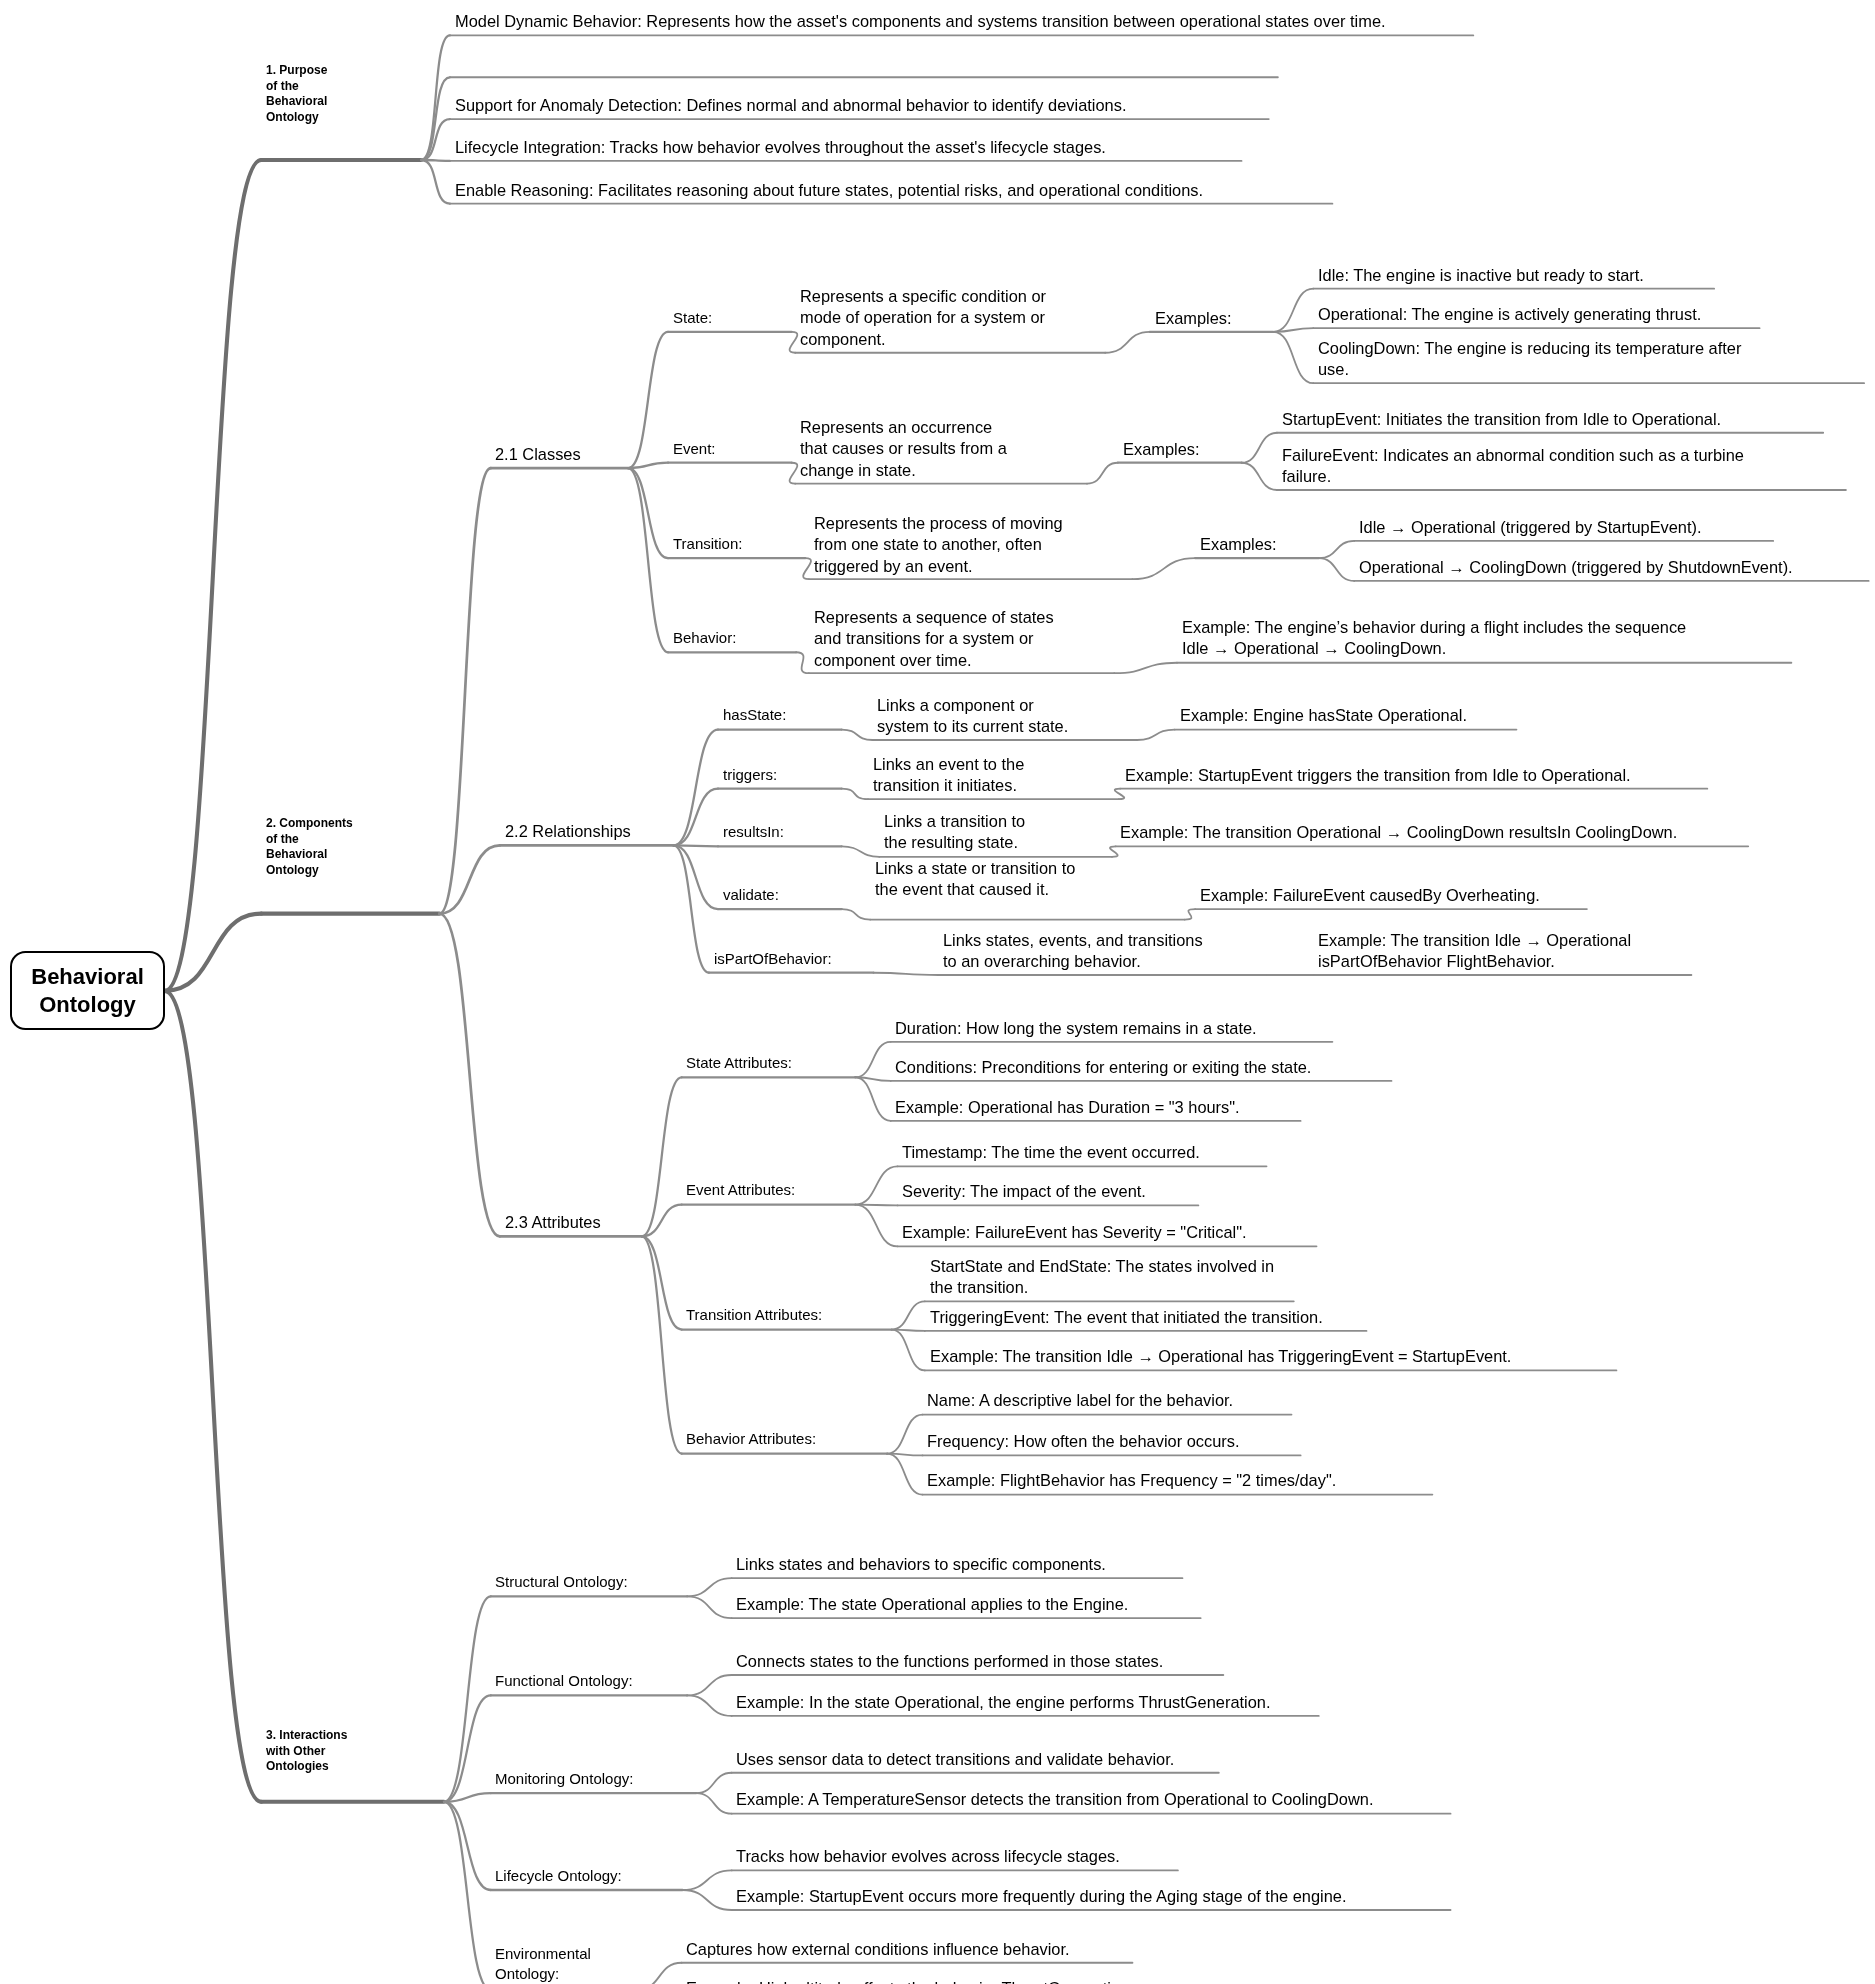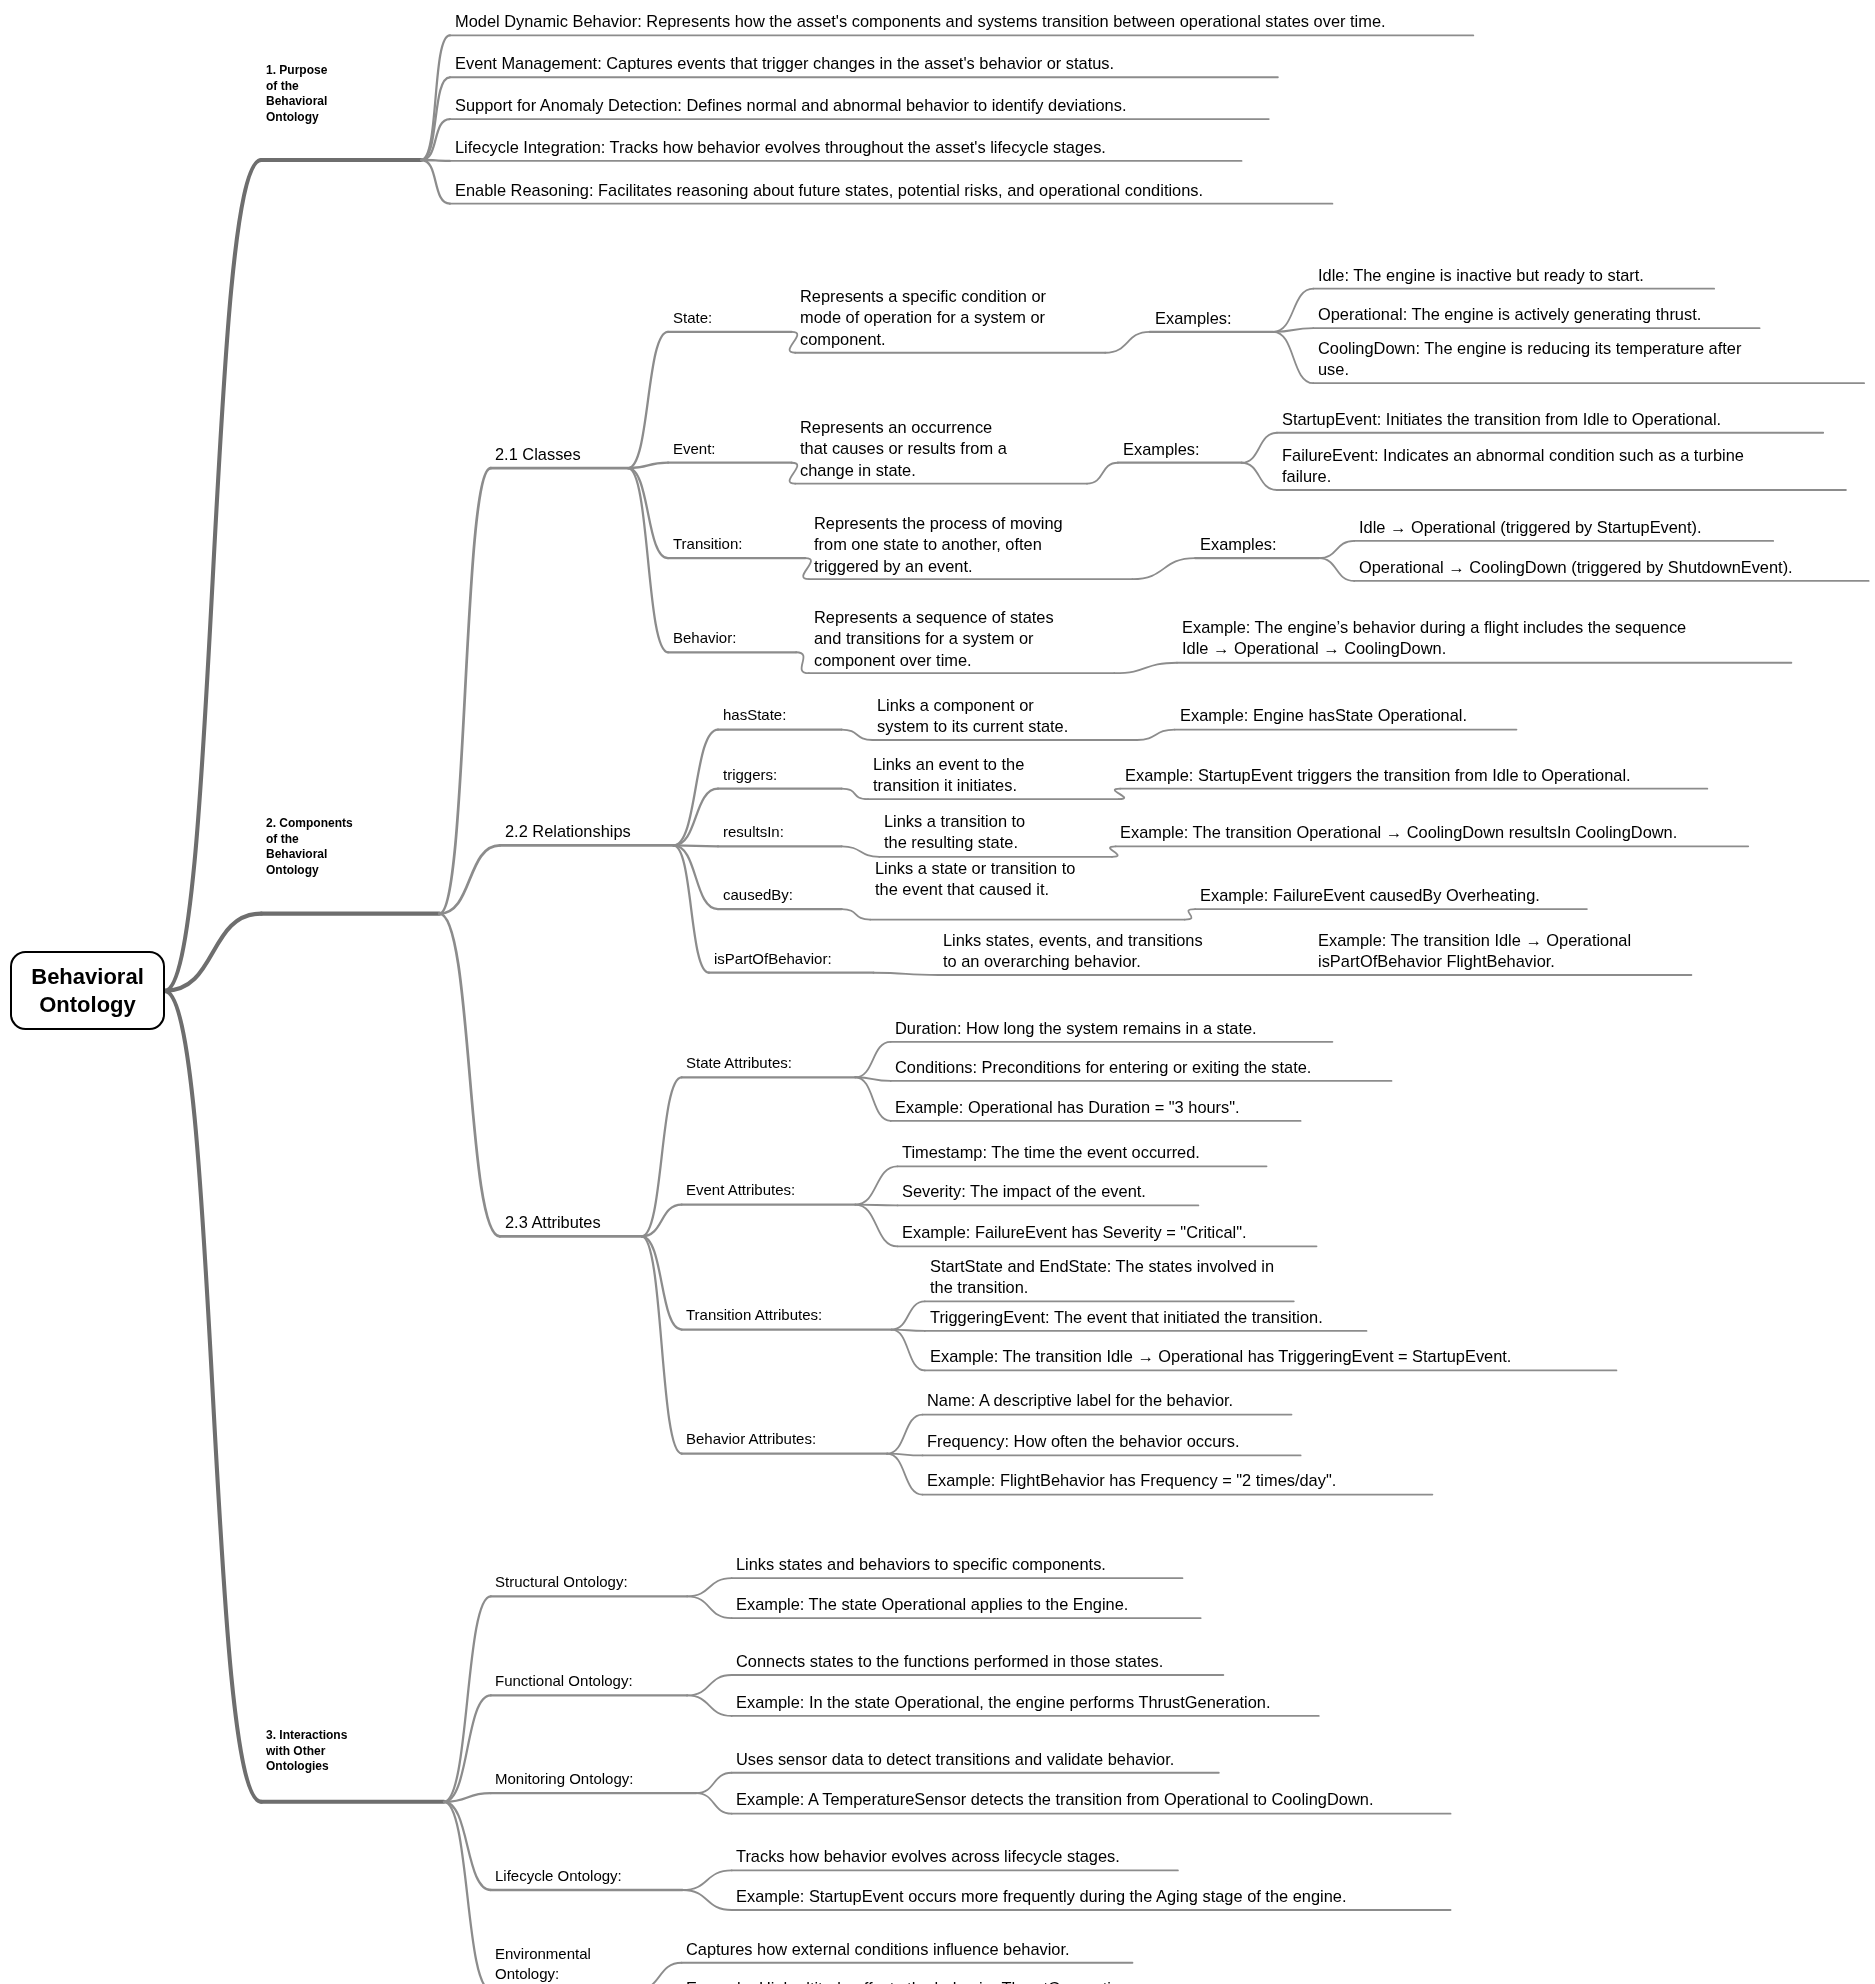--- a/index.html
+++ b/index.html
@@ -194,21 +194,20 @@
 Ontology</div>
   <div class="node lvl1" style="left: 266px; width: 168px; top: 816px;">2. Components
 of the
 Behavioral
 Ontology</div>
   <div class="node lvl1" style="left: 266px; width: 173px; top: 1728px;">3. Interactions
 with Other
 Ontologies</div>
 
   <div class="node lvl2" style="left: 455px; width: 1014px; top: 11.4px;">Model Dynamic Behavior: Represents how the asset's components and systems transition between operational states over time.</div>
-  <div class="node lvl2" style="left: 455px; width: 818px; top: 53px;">Event Management: Captures events that trigger changes in the asset's behavior or status.</div>
   <div class="node lvl2" style="left: 455px; width: 809px; top: 95px;">Support for Anomaly Detection: Defines normal and abnormal behavior to identify deviations.</div>
   <div class="node lvl2" style="left: 455px; width: 782px; top: 137px;">Lifecycle Integration: Tracks how behavior evolves throughout the asset's lifecycle stages.</div>
   <div class="node lvl2" style="left: 455px; width: 873px; top: 180px;">Enable Reasoning: Facilitates reasoning about future states, potential risks, and operational conditions.</div>
 
   <div class="node lvl2" style="left: 495px; width: 127px; top: 444px;">2.1 Classes</div>
   <div class="node lvl2" style="left: 505px; width: 164px; top: 821px;">2.2 Relationships</div>
   <div class="node lvl2" style="left: 505px; width: 132px; top: 1212px;">2.3 Attributes</div>
 
   <div class="node lvl3" style="left: 673px; width: 114px; top: 308px;">State:</div>
   <div class="node lvl4" style="left: 800px; width: 300px; top: 286px;">Represents a specific condition or
@@ -252,21 +251,21 @@
   <div class="node lvl3" style="left: 723px; width: 114px; top: 765px;">triggers:</div>
   <div class="node lvl4" style="left: 873px; width: 241px; top: 754px;">Links an event to the
 transition it initiates.</div>
   <div class="node lvl5" style="left: 1125px; width: 577px; top: 765px;">Example: StartupEvent triggers the transition from Idle to Operational.</div>
 
   <div class="node lvl3" style="left: 723px; width: 114px; top: 822px;">resultsIn:</div>
   <div class="node lvl4" style="left: 884px; width: 223px; top: 811px;">Links a transition to
 the resulting state.</div>
   <div class="node lvl5" style="left: 1120px; width: 623px; top: 822px;">Example: The transition Operational → CoolingDown resultsIn CoolingDown.</div>
 
-  <div class="node lvl3" style="left: 723px; width: 114px; top: 885px;">causedBy:</div>
+  <div class="node lvl3" style="left: 723px; width: 114px; top: 885px;">validate:</div>
   <div class="node lvl4" style="left: 875px; width: 305px; top: 826px; margin-top: 32px;">Links a state or transition to
 the event that caused it.</div>
   <div class="node lvl5" style="left: 1200px; width: 382px; top: 885px;">Example: FailureEvent causedBy Overheating.</div>
 
   <div class="node lvl3" style="left: 714px; width: 155px; top: 949px;">isPartOfBehavior:</div>
   <div class="node lvl4" style="left: 943px; width: 318px; top: 930px;">Links states, events, and transitions
 to an overarching behavior.</div>
   <div class="node lvl5" style="left: 1318px; width: 368px; top: 930px;">Example: The transition Idle → Operational
 isPartOfBehavior FlightBehavior.</div>
 

